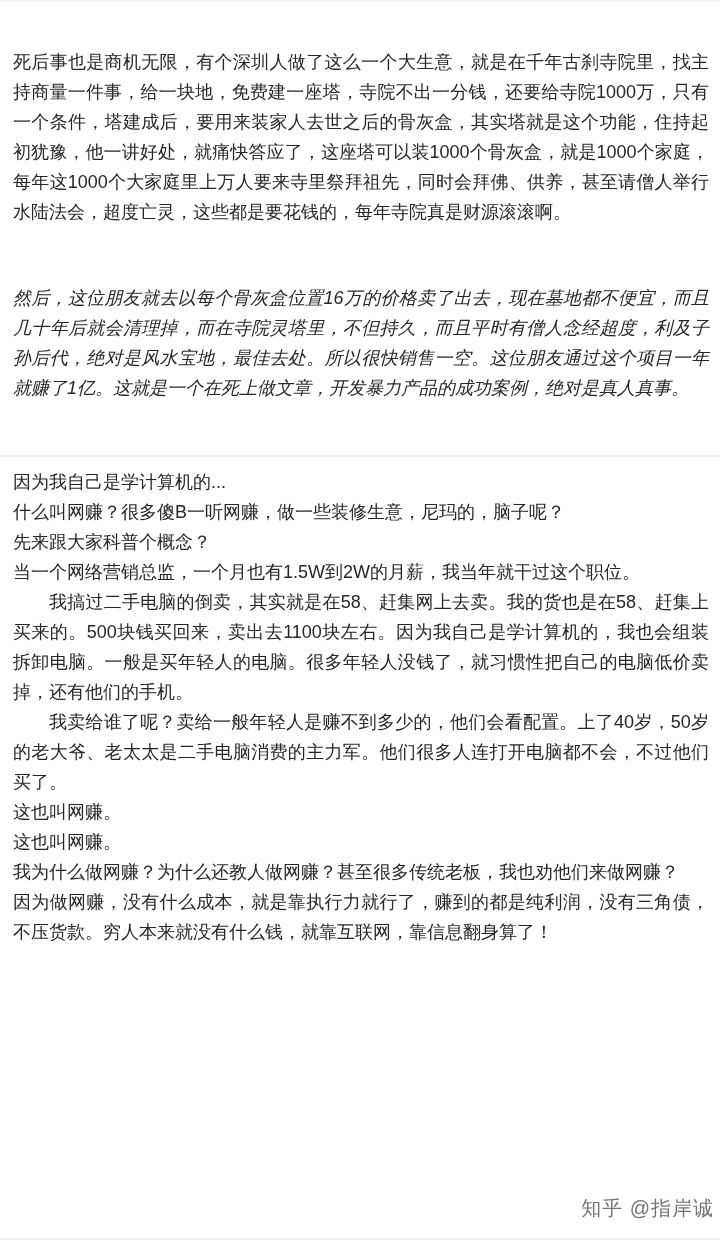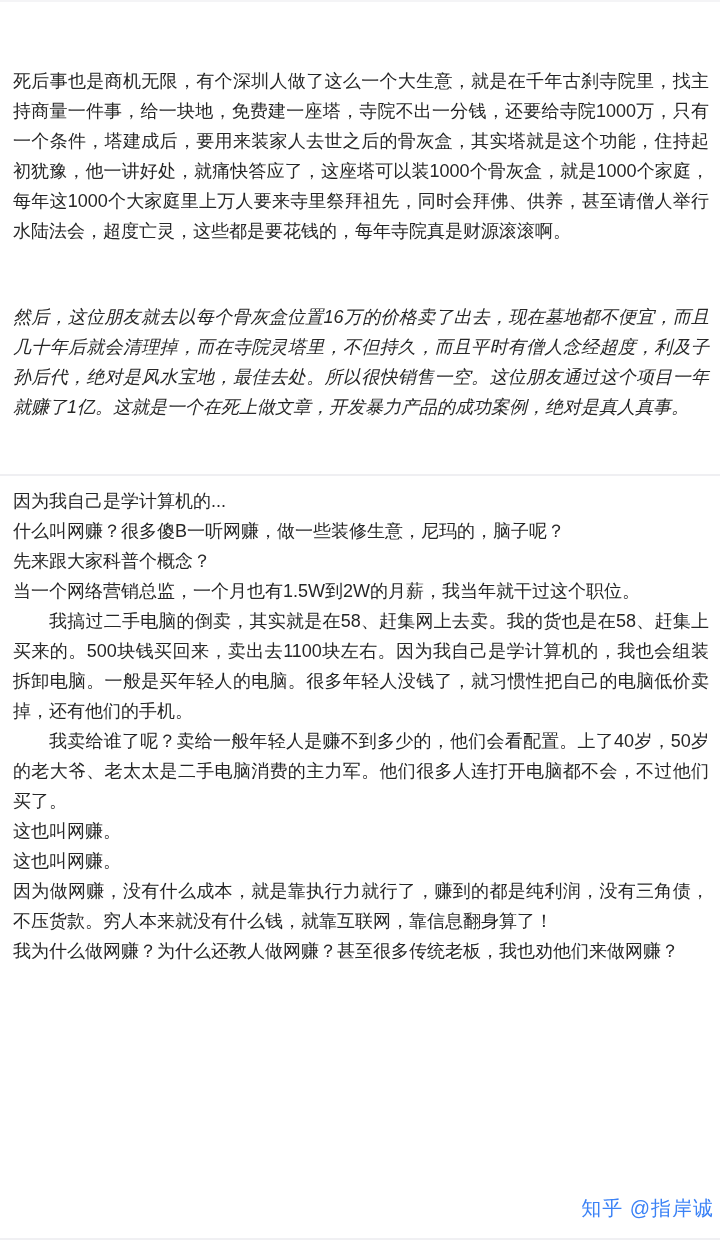--- a/index.html
+++ b/index.html
@@ -25,21 +25,21 @@
     position: absolute;
     bottom: 0; left: 0;
     width: 720px; height: 2px;
     background: #f0f0f3;
   }
   .article {
     position: absolute;
     top: 0; left: 0;
     width: 720px;
     box-sizing: border-box;
-    padding: 66px 11px 0 13px;
+    padding: 47px 11px 0 13px;
   }
   .article p {
     margin: 0;
     font-size: 18px;
     line-height: 30px;
     text-align: justify;
     word-break: break-all;
   }
   .gap-before-large {
     margin-top: 56px !important;
@@ -53,21 +53,21 @@
   }
   .indent {
     text-indent: 2em;
   }
   .watermark {
     position: absolute;
     top: 1196px;
     right: 6px;
     font-size: 20px;
     line-height: 24px;
-    color: #3b82f6;
+    color: #737373;
     letter-spacing: 1px;
     white-space: nowrap;
     user-select: none;
   }
 </style>
 </head>
 <body>
 
 <div class="edge-line-top"></div>
 
@@ -78,19 +78,19 @@
   <div class="section-divider"></div>
 
   <p>因为我自己是学计算机的...</p>
   <p>什么叫网赚？很多傻B一听网赚，做一些装修生意，尼玛的，脑子呢？</p>
   <p>先来跟大家科普个概念？</p>
   <p>当一个网络营销总监，一个月也有1.5W到2W的月薪，我当年就干过这个职位。</p>
   <p class="indent">我搞过二手电脑的倒卖，其实就是在58、赶集网上去卖。我的货也是在58、赶集上买来的。500块钱买回来，卖出去1100块左右。因为我自己是学计算机的，我也会组装拆卸电脑。一般是买年轻人的电脑。很多年轻人没钱了，就习惯性把自己的电脑低价卖掉，还有他们的手机。</p>
   <p class="indent">我卖给谁了呢？卖给一般年轻人是赚不到多少的，他们会看配置。上了40岁，50岁的老大爷、老太太是二手电脑消费的主力军。他们很多人连打开电脑都不会，不过他们买了。</p>
   <p>这也叫网赚。</p>
   <p>这也叫网赚。</p>
+  <p>我为什么做网赚？为什么还教人做网赚？甚至很多传统老板，我也劝他们来做网赚？</p>
   <p>因为做网赚，没有什么成本，就是靠执行力就行了，赚到的都是纯利润，没有三角债，不压货款。穷人本来就没有什么钱，就靠互联网，靠信息翻身算了！</p>
-  <p>我为什么做网赚？为什么还教人做网赚？甚至很多传统老板，我也劝他们来做网赚？</p>
 </div>
 
 <div class="watermark">知乎 @指岸诚</div>
 
 <div class="edge-line-bottom"></div>
 
 </body></html>

